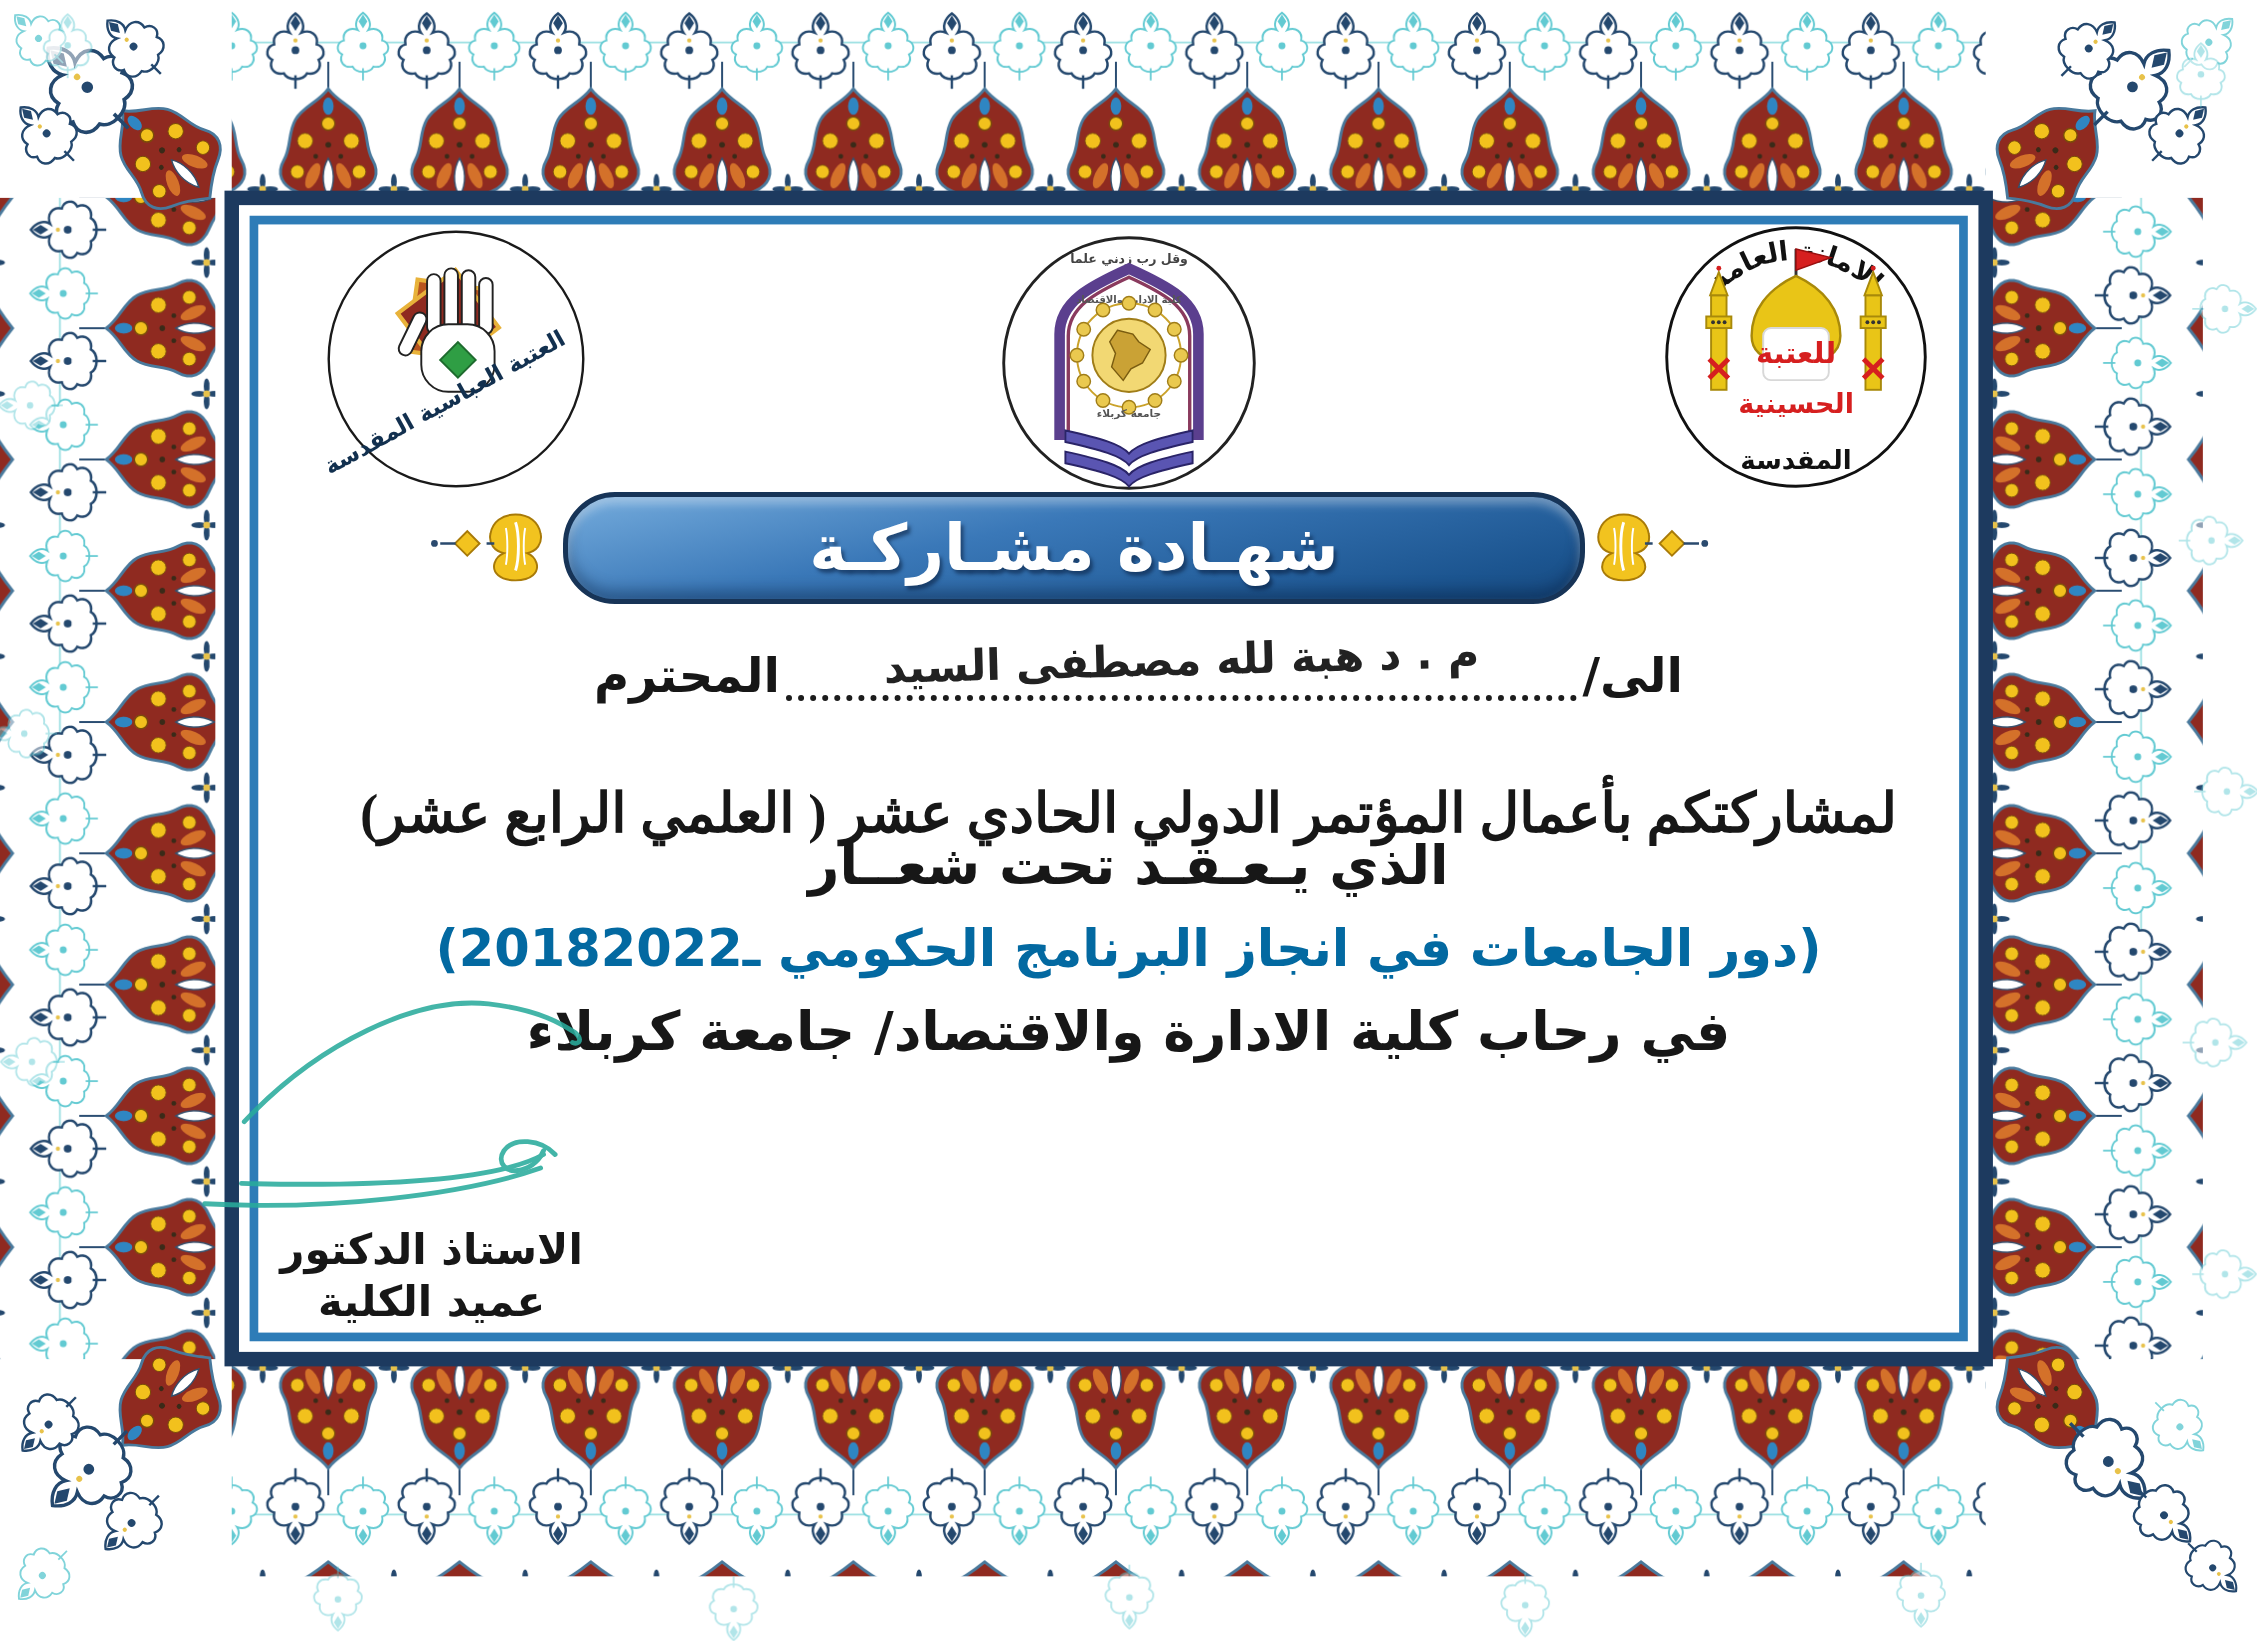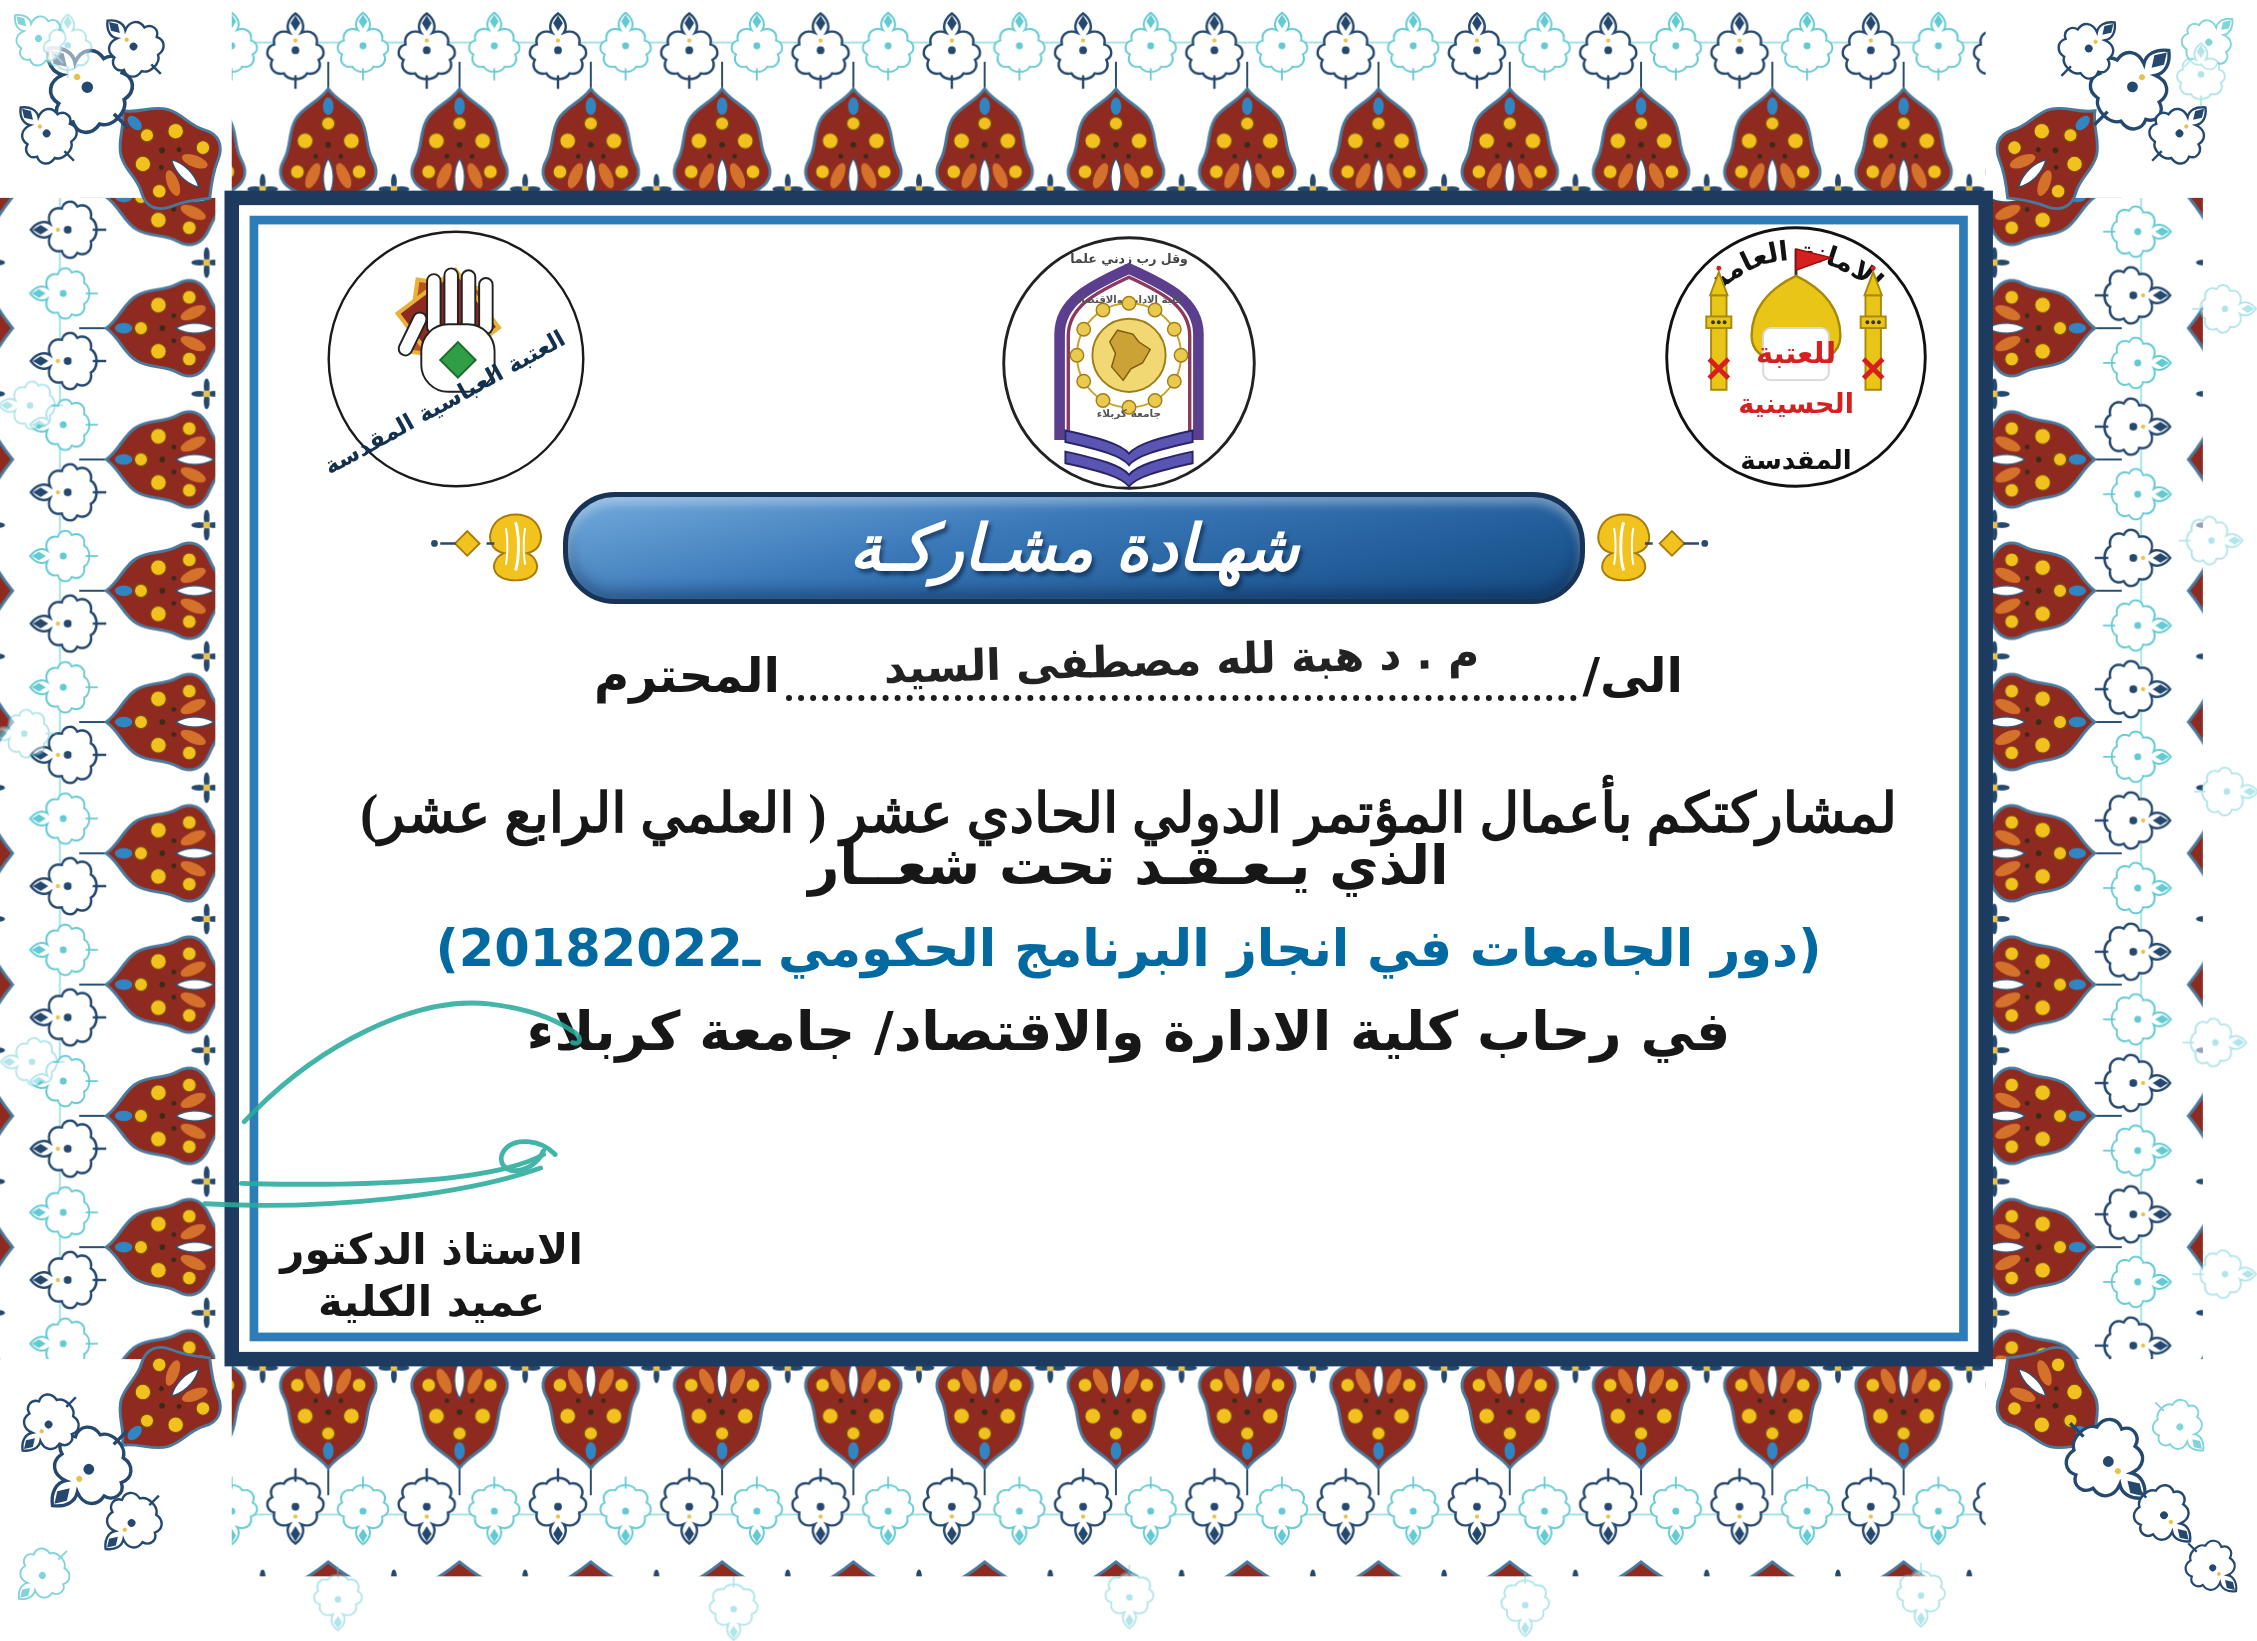--- a/index.html
+++ b/index.html
@@ -5,21 +5,21 @@
   html,body{margin:0;padding:0;background:#fff;}
   .page{position:relative;width:2257px;height:1641px;background:#ffffff;overflow:hidden;
         font-family:"DejaVu Sans",sans-serif;}
   .art{position:absolute;inset:0;width:2257px;height:1641px;}
   .content{position:absolute;inset:0;direction:rtl;color:#171717;}
   .logo{position:absolute;}
   .banner{position:absolute;left:563px;top:492px;width:1012px;height:102px;
           border:5.8px solid #173457;border-radius:52px;
           background:linear-gradient(168deg,#74abdc 0%,#3a78b8 40%,#1c5590 85%,#174a80 100%);
           box-shadow:inset 0 6.8px 9.7px rgba(255,255,255,.35), inset 0 -8.7px 13.5px rgba(0,20,50,.35);
-          display:flex;align-items:center;justify-content:center;font-style:italic;}
+          display:flex;align-items:center;justify-content:center;}
   .banner span{color:#fff;font-size:64px;font-weight:700;letter-spacing:2.9px;
           text-shadow:2.9px 3.9px 3.9px rgba(8,28,58,.55);}
   .line{position:absolute;left:280px;right:280px;text-align:center;font-weight:700;}
   .ln-participation{top:781px;font-size:55px;font-family:Liberation Serif, serif;}
   .ln-held{top:834px;font-size:54px;letter-spacing:1px;}
   .ln-slogan{top:919px;font-size:51px;color:#0369a1;}
   .ln-venue{top:1000px;font-size:54px;}
   .ln-coop{top:1081px;font-size:52px;}
   .ln-period{top:1159px;font-size:58px;}
   .to-row{position:absolute;left:594px;top:639px;width:1089px;height:62px;

